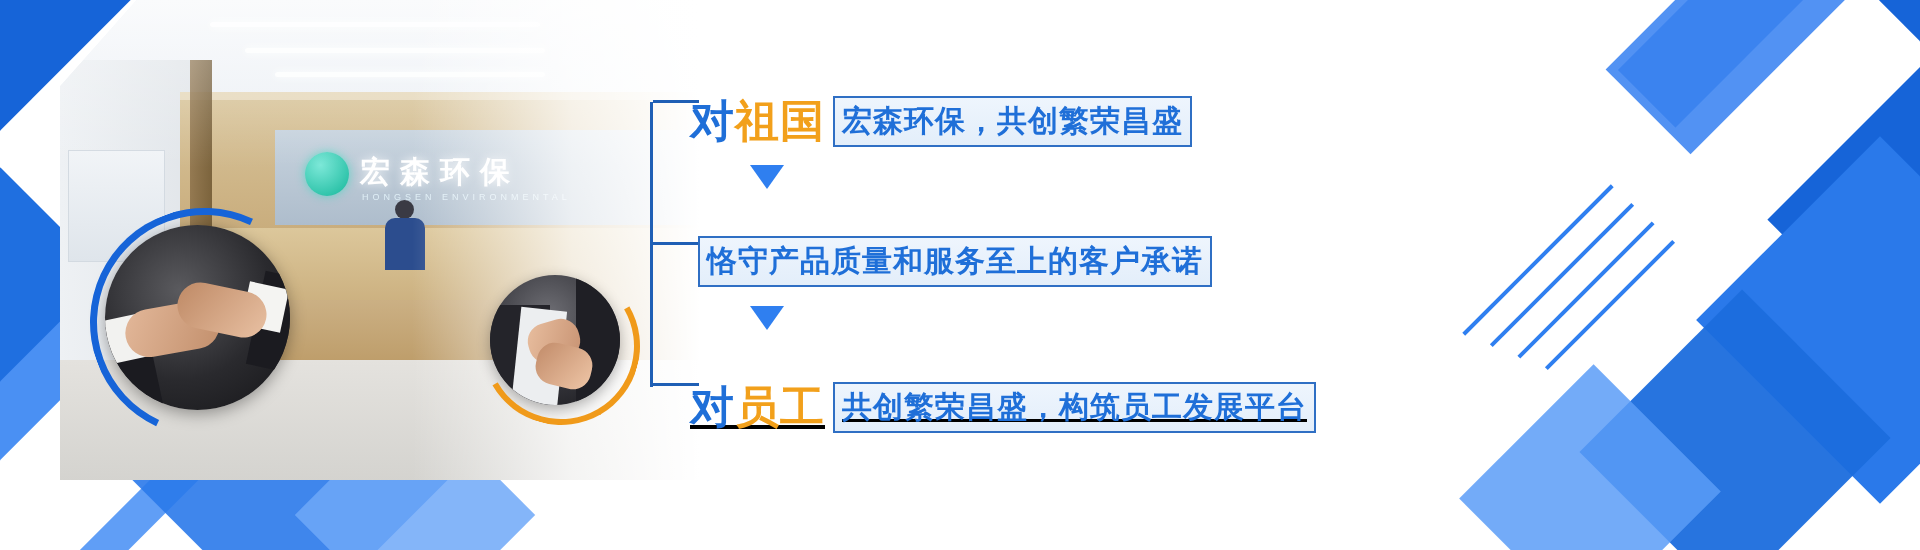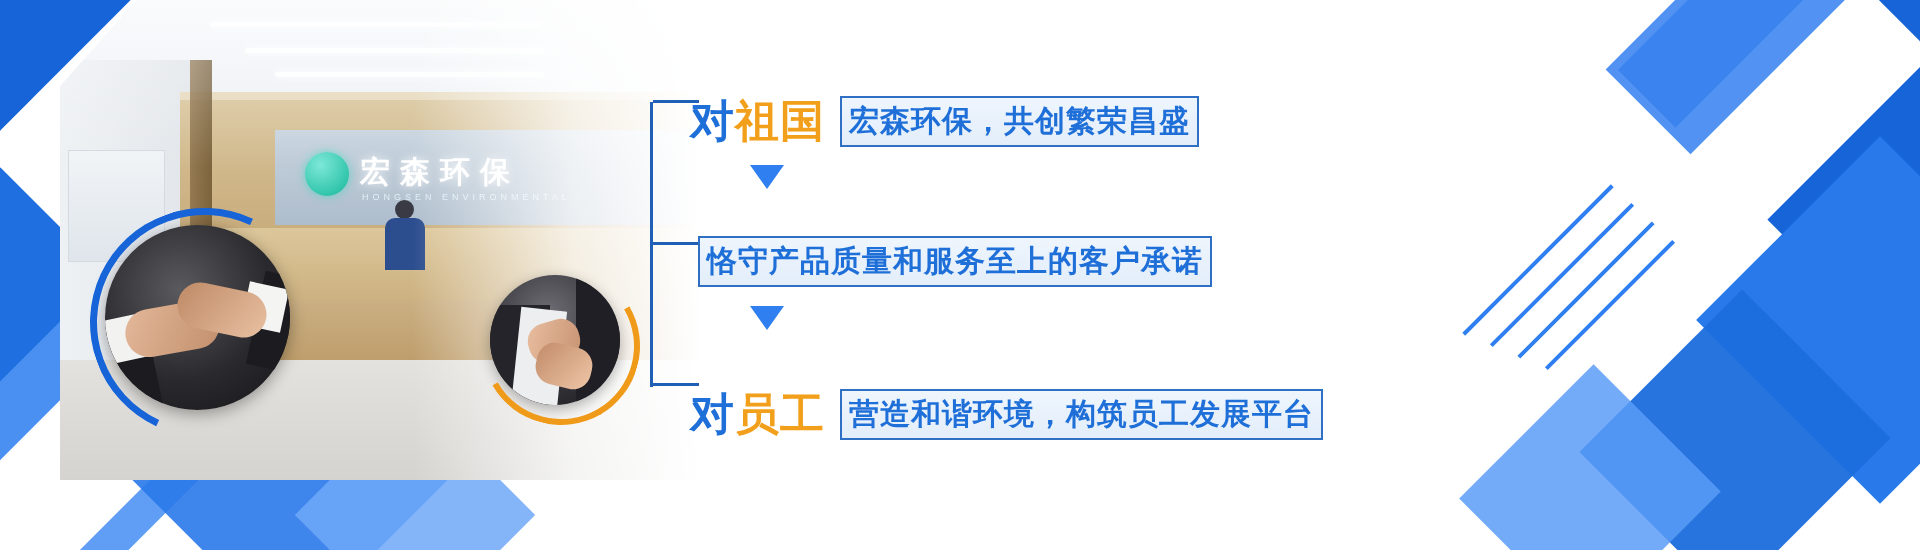--- a/index.html
+++ b/index.html
@@ -141,24 +141,24 @@
   .content{position:absolute;left:650px;top:60px;width:760px;height:390px;}
 
   .brace{position:absolute;left:0;top:42px;width:46px;height:285px;
     border-left:3px solid #1f5fb5;}
   .brace .tick{position:absolute;left:0;width:46px;height:0;
     border-top:3px solid #1f5fb5;}
   .brace .t1{top:-2px;}
   .brace .t2{top:140px;}
   .brace .t3{top:281px;}
 
-  .row{position:absolute;left:40px;display:flex;align-items:center;height:52px;gap:7px;}
+  .row{position:absolute;left:40px;display:flex;align-items:center;height:52px;}
   .row1{top:35px;}
   .row2{top:175px;}
-  .row3{top:328px;}
+  .row3{top:321px;text-decoration:underline;}
 
   .kw{font-size:44px;font-weight:bold;line-height:1;letter-spacing:1px;
     white-space:nowrap;
     font-family:"Liberation Sans","DejaVu Sans",sans-serif;}
   .kw .blue{color:#1f6fd8;}
   .kw .orange{color:#f2a01b;}
 
   .boxed{
     margin-left:8px;
     border:2px solid #2f6fc4;
@@ -260,17 +260,17 @@
       <div class="kw"><span class="blue">对</span><span class="orange">祖国</span></div>
       <div class="boxed">宏森环保，共创繁荣昌盛</div>
     </div>
 
     <div class="row row2">
       <div class="boxed">恪守产品质量和服务至上的客户承诺</div>
     </div>
 
     <div class="row row3">
       <div class="kw"><span class="blue">对</span><span class="orange">员工</span></div>
-      <div class="boxed">营造和谐环境，构筑员工发展平台</div>
+      <div class="boxed">共创繁荣昌盛，构筑员工发展平台</div>
     </div>
 
   </div>
 </div>
 
 </body></html>

